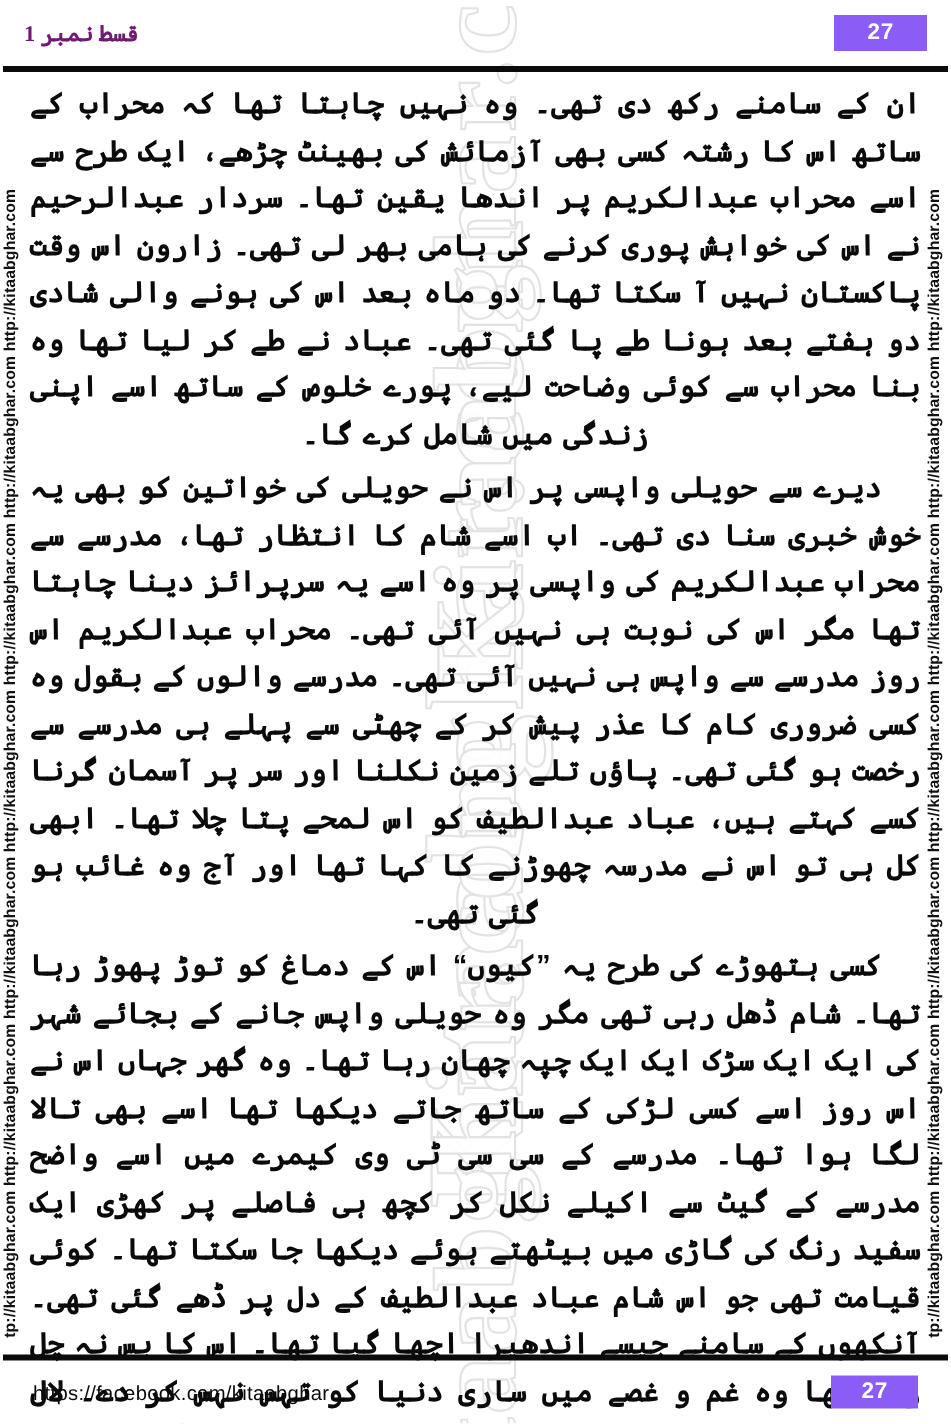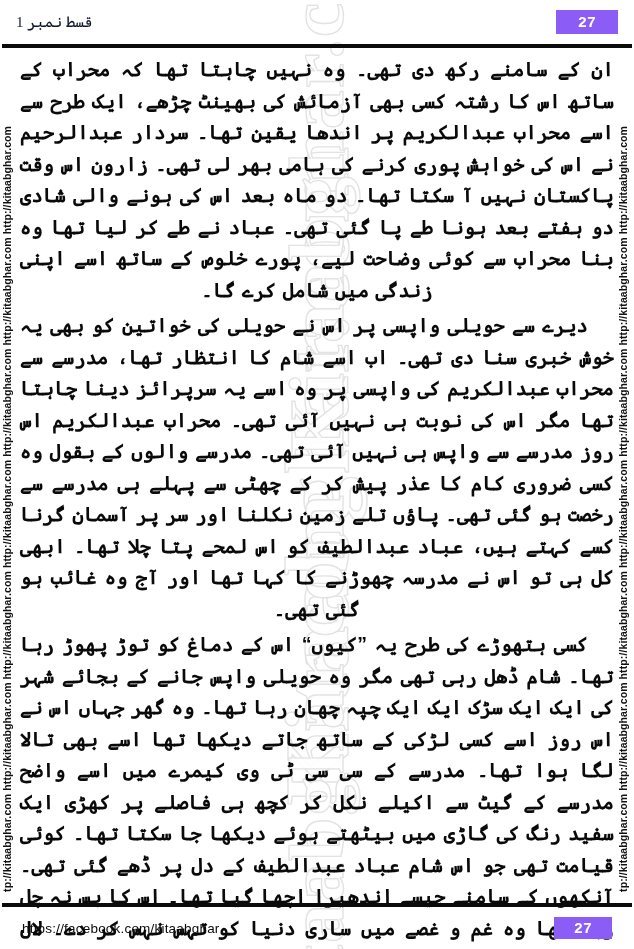--- a/index.html
+++ b/index.html
@@ -93,22 +93,22 @@
     padding: 0 16px;
     display: flex;
     align-items: center;
     justify-content: space-between;
     box-sizing: border-box;
   }
   .hdr-title,
   .hdr-episode {
     font-family: "Liberation Serif", "DejaVu Serif", serif;
     font-size: 15px;
-    font-weight: 400;
-    color: #0f172a;
+    font-weight: 700;
+    color: #701a75;
     white-space: nowrap;
     direction: rtl;
   }
   .hdr-title { font-size: 15.5px; }
 
   .page-badge {
     background: #8b5cf6;
     color: #ffffff;
     font-family: "Liberation Sans", "DejaVu Sans", sans-serif;
     font-size: 15px;

